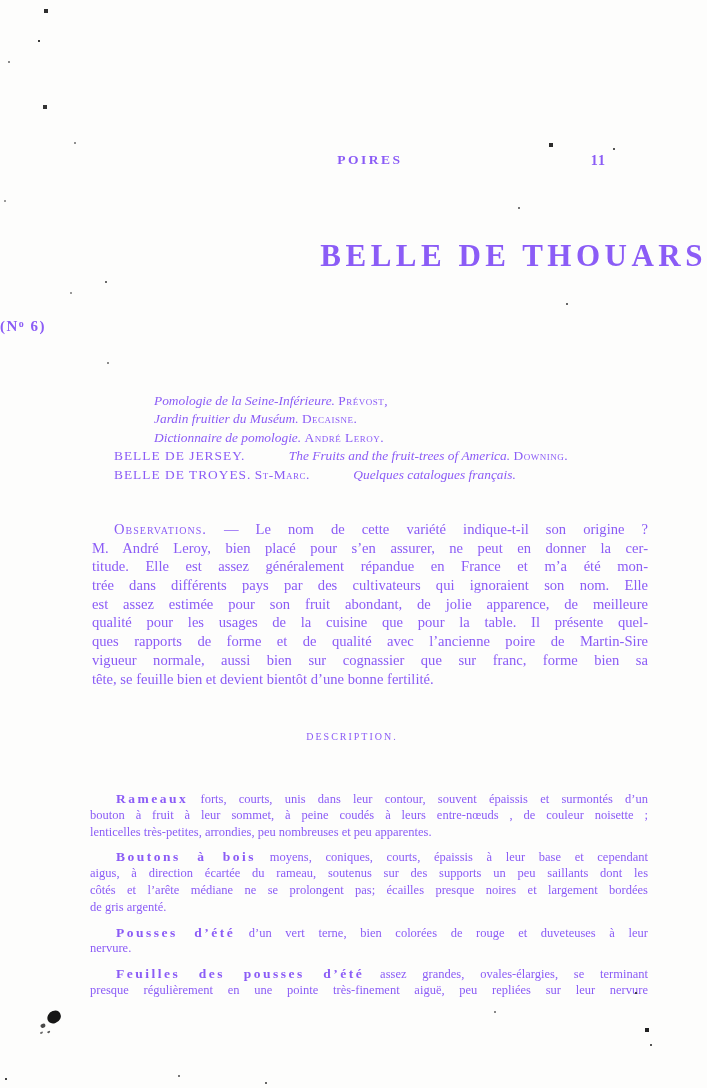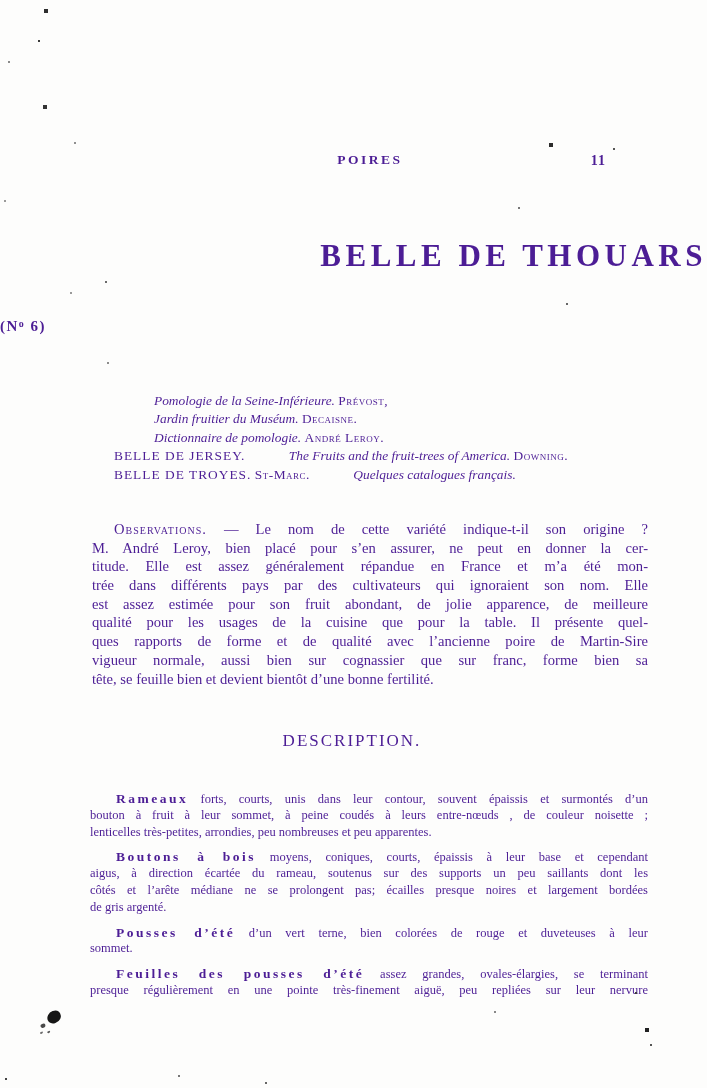--- a/index.html
+++ b/index.html
@@ -1,21 +1,21 @@
 <!DOCTYPE html>
 <html><head>
 <meta charset="utf-8">
 <style>
   html, body { margin: 0; padding: 0; background: #e8e8e6; }
   .page {
     position: relative;
     width: 707px; height: 1088px;
     margin: 0 auto;
     background: #fdfdfc;
-    color: #4c1d95;
+    color: #8b5cf6;
     font-family: "Liberation Serif", serif;
     overflow: hidden;
   }
   
   .running-head {
     position: absolute; top: 152px; left: 92px; width: 556px;
     height: 20px;
   }
   .running-title {
     display: block; text-align: center;
@@ -48,21 +48,21 @@
   .observations {
     position: absolute; top: 521px; left: 92px; width: 556px;
     font-size: 14.6px;
   }
   .obs-line { height: 18.7px; overflow: hidden; }
   .obs-lead { font-variant: small-caps; letter-spacing: 1px; }
   
   .desc-heading {
     position: absolute; top: 731px; left: 92px; width: 520px;
     margin: 0; text-align: center;
-    font-size: 17px; font-weight: normal; letter-spacing: 2px;
+    font-size: 10px; font-weight: normal; letter-spacing: 2px;
   }
   .description {
     position: absolute; top: 783px; left: 90px; width: 558px;
     font-size: 12.5px;
   }
   .desc-para { margin: 8px 0 3px 0; }
   .desc-line { height: 16.8px; overflow: hidden; }
   .desc-lead { font-weight: bold; letter-spacing: 2.5px; font-size: 13.5px; }
   
   .jline { text-align: justify; }
@@ -140,21 +140,21 @@
 
     <div class="desc-para">
       <div class="desc-line jline indent-sm"><span class="desc-lead">Boutons à bois</span><span> moyens, coniques, courts, épaissis à leur base et cependant</span></div>
       <div class="desc-line jline">aigus, à direction écartée du rameau, soutenus sur des supports un peu saillants dont les</div>
       <div class="desc-line jline">côtés et l’arête médiane ne se prolongent pas; écailles presque noires et largement bordées</div>
       <div class="desc-line">de gris argenté.</div>
     </div>
 
     <div class="desc-para">
       <div class="desc-line jline indent-sm"><span class="desc-lead">Pousses d’été</span><span> d’un vert terne, bien colorées de rouge et duveteuses à leur</span></div>
-      <div class="desc-line">sommet.</div>
+      <div class="desc-line">nervure.</div>
     </div>
 
     <div class="desc-para">
       <div class="desc-line jline indent-sm"><span class="desc-lead">Feuilles des pousses d’été</span><span> assez grandes, ovales-élargies, se terminant</span></div>
       <div class="desc-line jline">presque régulièrement en une pointe très-finement aiguë, peu repliées sur leur nervure</div>
     </div>
 
   </div>
 
   <div class="ink-blot"></div>

